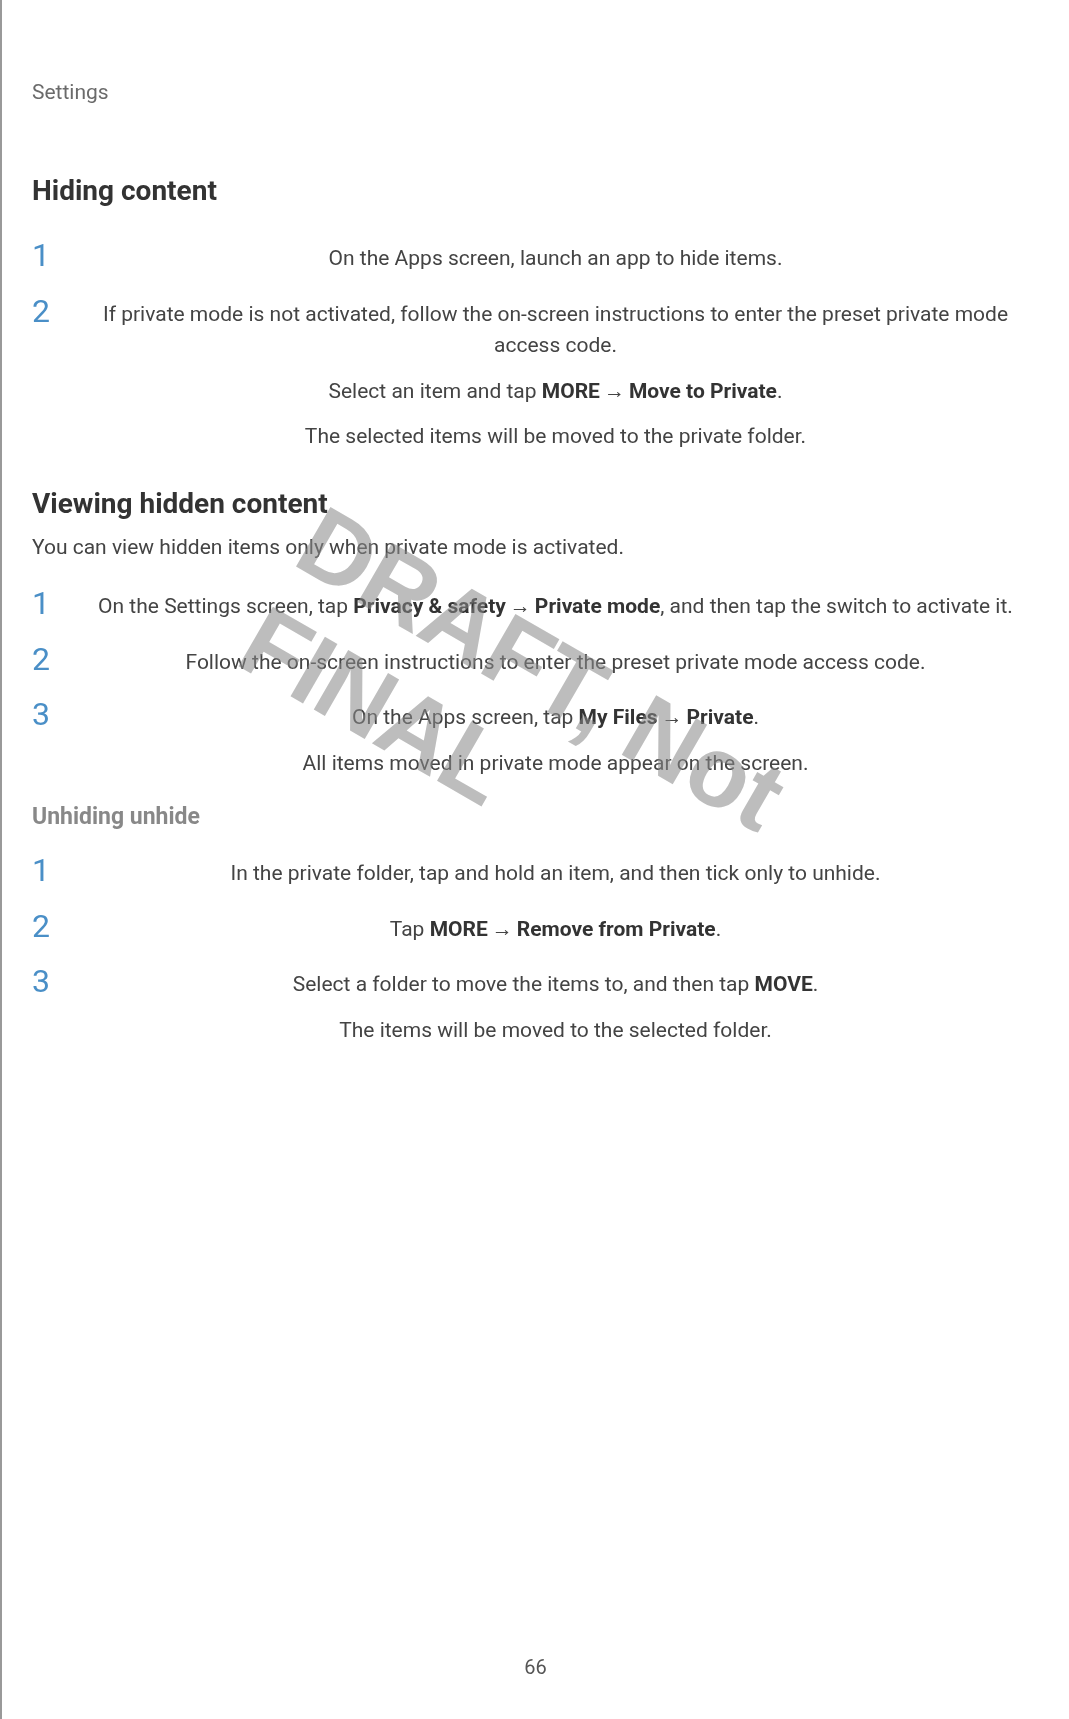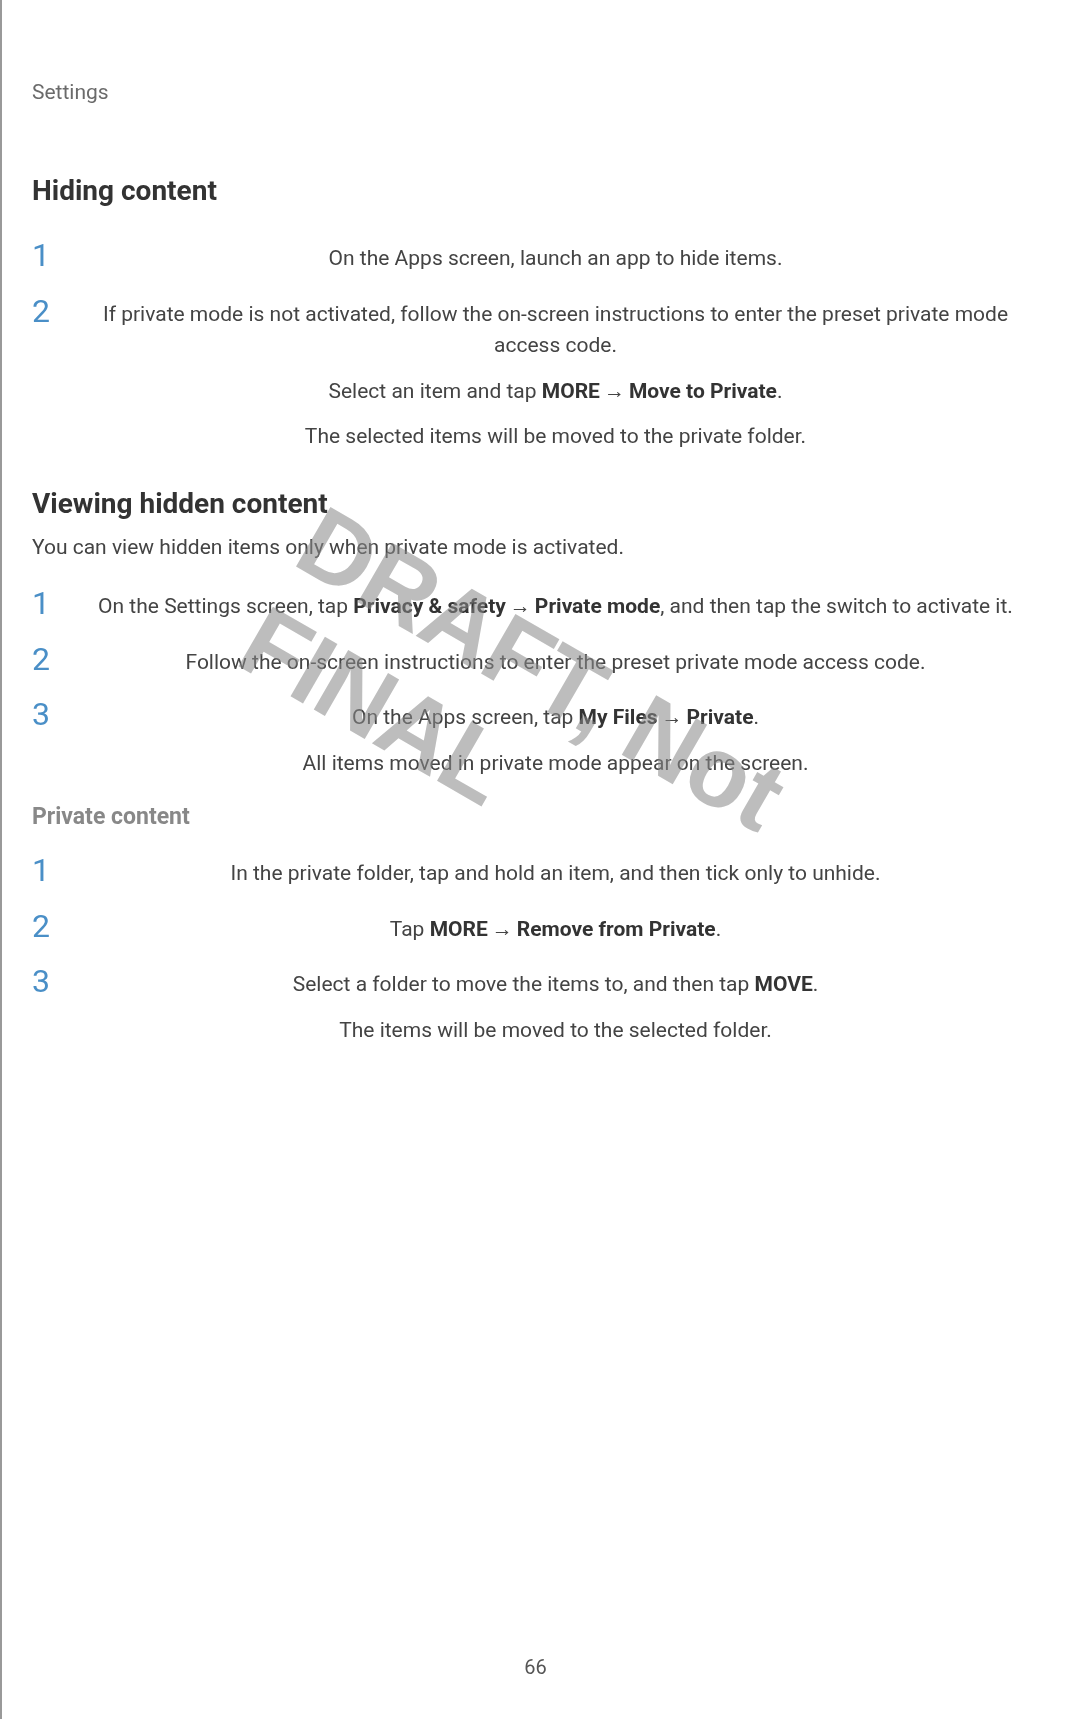--- a/index.html
+++ b/index.html
@@ -162,21 +162,21 @@
       <div class="step-number">3</div>
       <div class="step-content">
         <p>
           <span>On the Apps screen, tap </span><span class="bold">My Files</span><span class="arrow"> → </span><span class="bold">Private</span><span>.</span>
         </p>
         <p>All items moved in private mode appear on the screen.</p>
       </div>
     </li>
   </ol>
 
-  <h3 class="sub-heading">Private content</h3>
+  <h3 class="sub-heading">Unhiding unhide</h3>
   <ol class="step-list">
     <li class="step-item">
       <div class="step-number">1</div>
       <div class="step-content">
         <p>In the private folder, tap and hold an item, and then tick only to unhide.</p>
       </div>
     </li>
     <li class="step-item">
       <div class="step-number">2</div>
       <div class="step-content">

